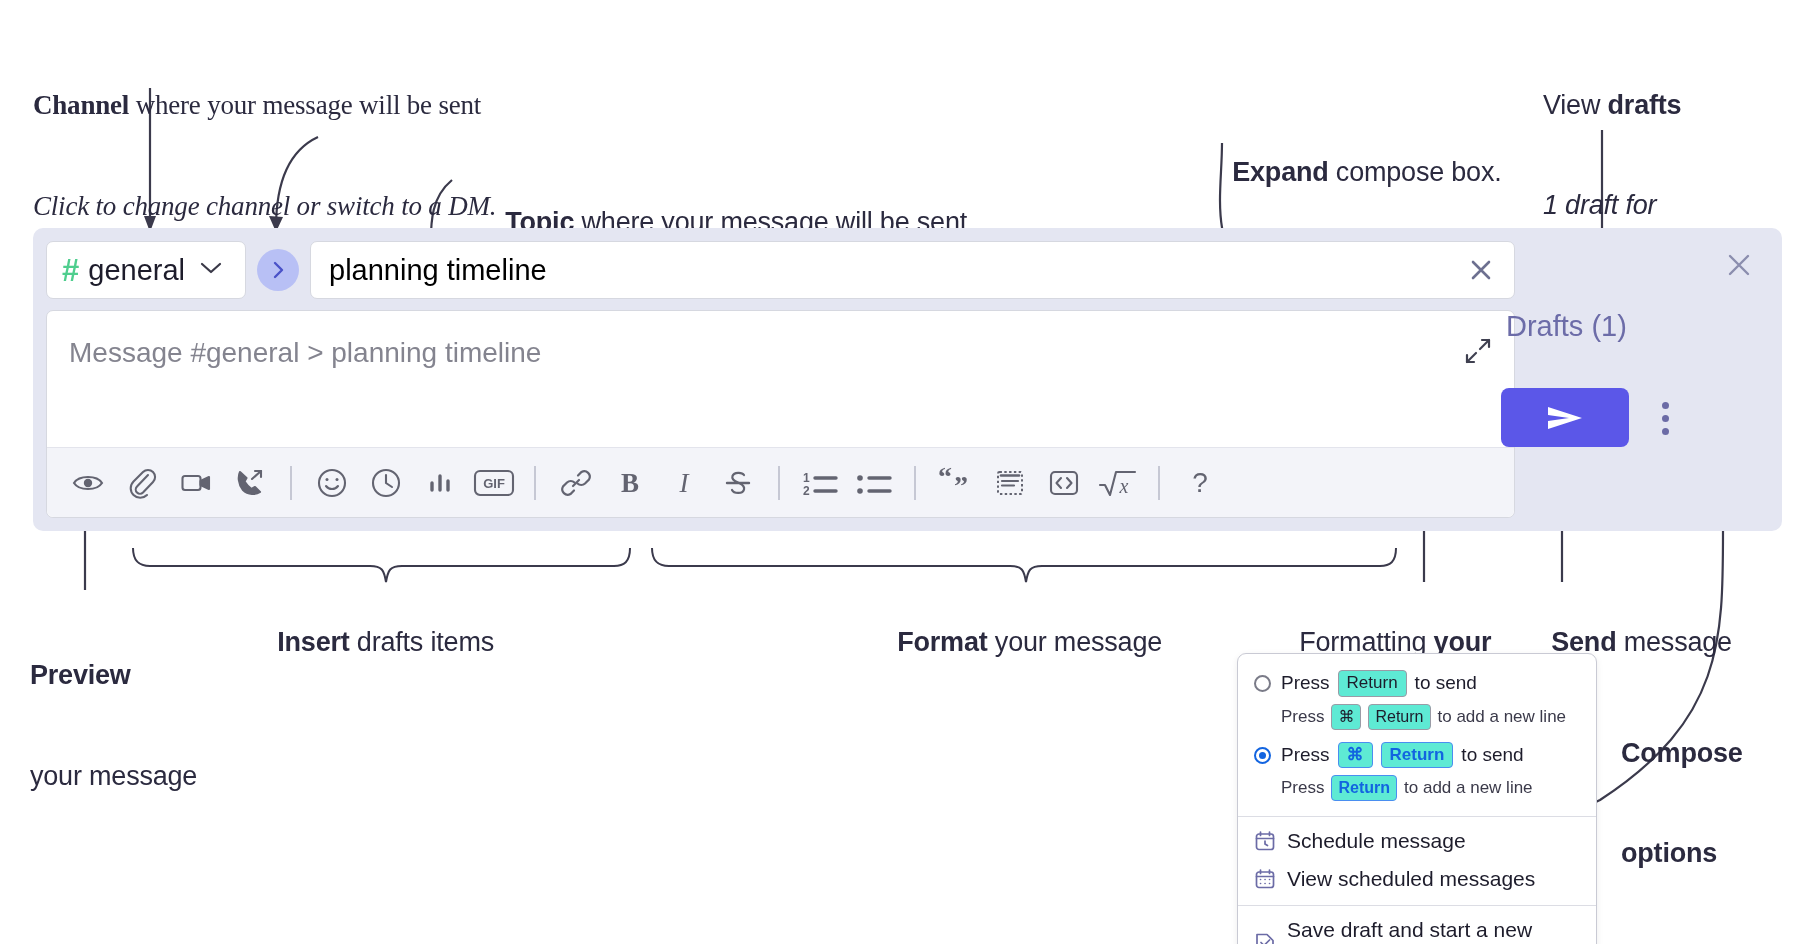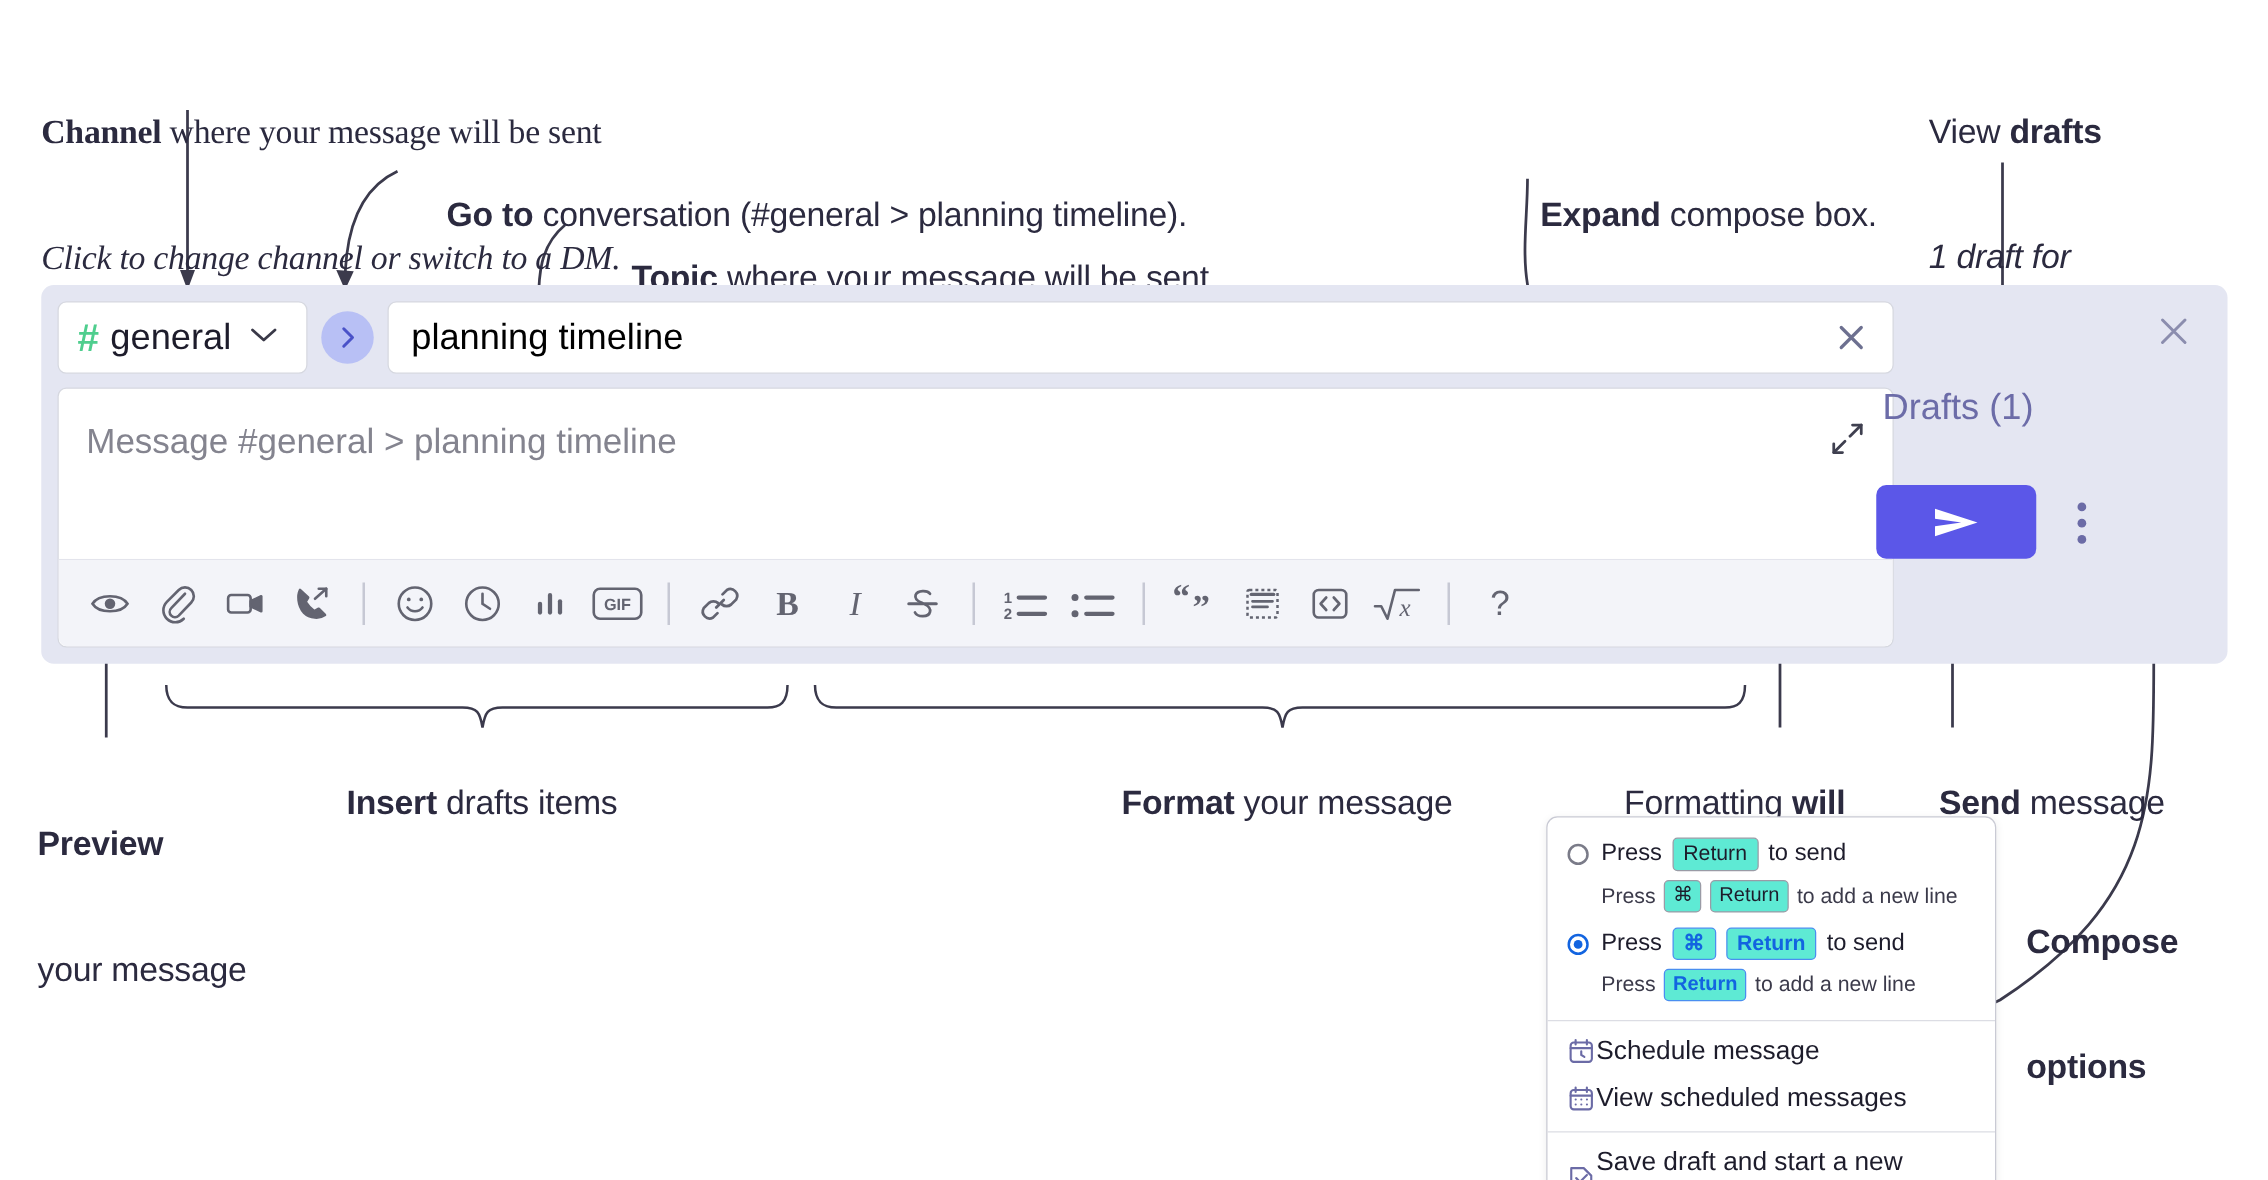--- a/index.html
+++ b/index.html
@@ -132,21 +132,21 @@
   }
   .dd-sub { display: flex; align-items: center; gap: 7px; padding: 3px 16px 8px 43px; font-size: 17px; color: #3b3a4a; }
   .key {
     display: inline-flex; align-items: center; justify-content: center;
     border: 1px solid #9a9ba6; border-radius: 4px; background: #5eead4;
     padding: 1px 8px; font-size: 17px; line-height: 1.35; color: #1d1c2b;
   }
   .key.blue { border-color: #4a8ef0; color: #1264e0; font-weight: 700; }
   .key.sm { font-size: 16px; padding: 1px 6px; }
   .dd-divider { height: 1px; background: #dcdde4; margin: 7px 0 5px; }
-  .dd-item { display: flex; align-items: center; gap: 1px; padding: 7px 16px; cursor: pointer; font-size: 21px; }
+  .dd-item { display: flex; align-items: center; gap: 11px; padding: 7px 16px; cursor: pointer; font-size: 21px; }
   .dd-item:last-child { padding-bottom: 12px; }
   .dd-ico { width: 22px; height: 22px; flex: 0 0 22px; color: #6b6ba6; display:flex; align-items:center; justify-content:center; }
   .opt-row { display: flex; align-items: center; gap: 8px; }
 </style>
 </head>
 <body>
 
 <div id="stage">
 
   <svg id="lines" viewBox="0 0 1814 944">
@@ -183,23 +183,20 @@
 
       <path d="M652 548 C 652 562, 659 566, 669 566 L 1010 566 C 1022 566, 1024 570, 1026 582 C 1028 570, 1030 566, 1042 566 L 1380 566 C 1390 566, 1396 562, 1396 548"></path>
     </g>
   </svg>
 
   <div class="anno" style="left:33px; top:24px;font-family:Liberation Serif, serif;">
     <div><b>Channel</b><span> where your message will be sent</span></div>
     <div style="margin-top:4px;"><i>Click to change channel or switch to a DM.</i></div>
   </div>
 
-  <div class="anno" style="left:328px; top:124px;">
-    <b>Go to</b><span> conversation (#general &gt; planning timeline).</span>
-  </div>
 
   <div class="anno" style="left:476px; top:174px;">
     <b>Topic</b><span> where your message will be sent</span>
   </div>
 
   <div class="anno" style="left:1203px; top:124px;">
     <b>Expand</b><span> compose box.</span>
   </div>
 
   <div class="anno" style="left:1543px; top:24px;">
@@ -215,21 +212,21 @@
 
   <div class="anno" style="left:248px; top:594px;">
     <b>Insert</b><span> drafts items</span>
   </div>
 
   <div class="anno" style="left:868px; top:594px;">
     <b>Format</b><span> your message</span>
   </div>
 
   <div class="anno" style="left:1270px; top:594px;">
-    <span>Formatting </span><b>will</b>
+    <span>Formatting </span><b>your</b>
   </div>
 
   <div class="anno" style="left:1522px; top:594px;">
     <b>Send</b><span> message</span>
   </div>
 
   <div class="anno" style="left:1621px; top:672px;">
     <div><b>Compose</b></div>
     <div style="margin-top:3px;"><b>options</b></div>
     <div style="margin-top:3px;"><span>menu</span></div>

